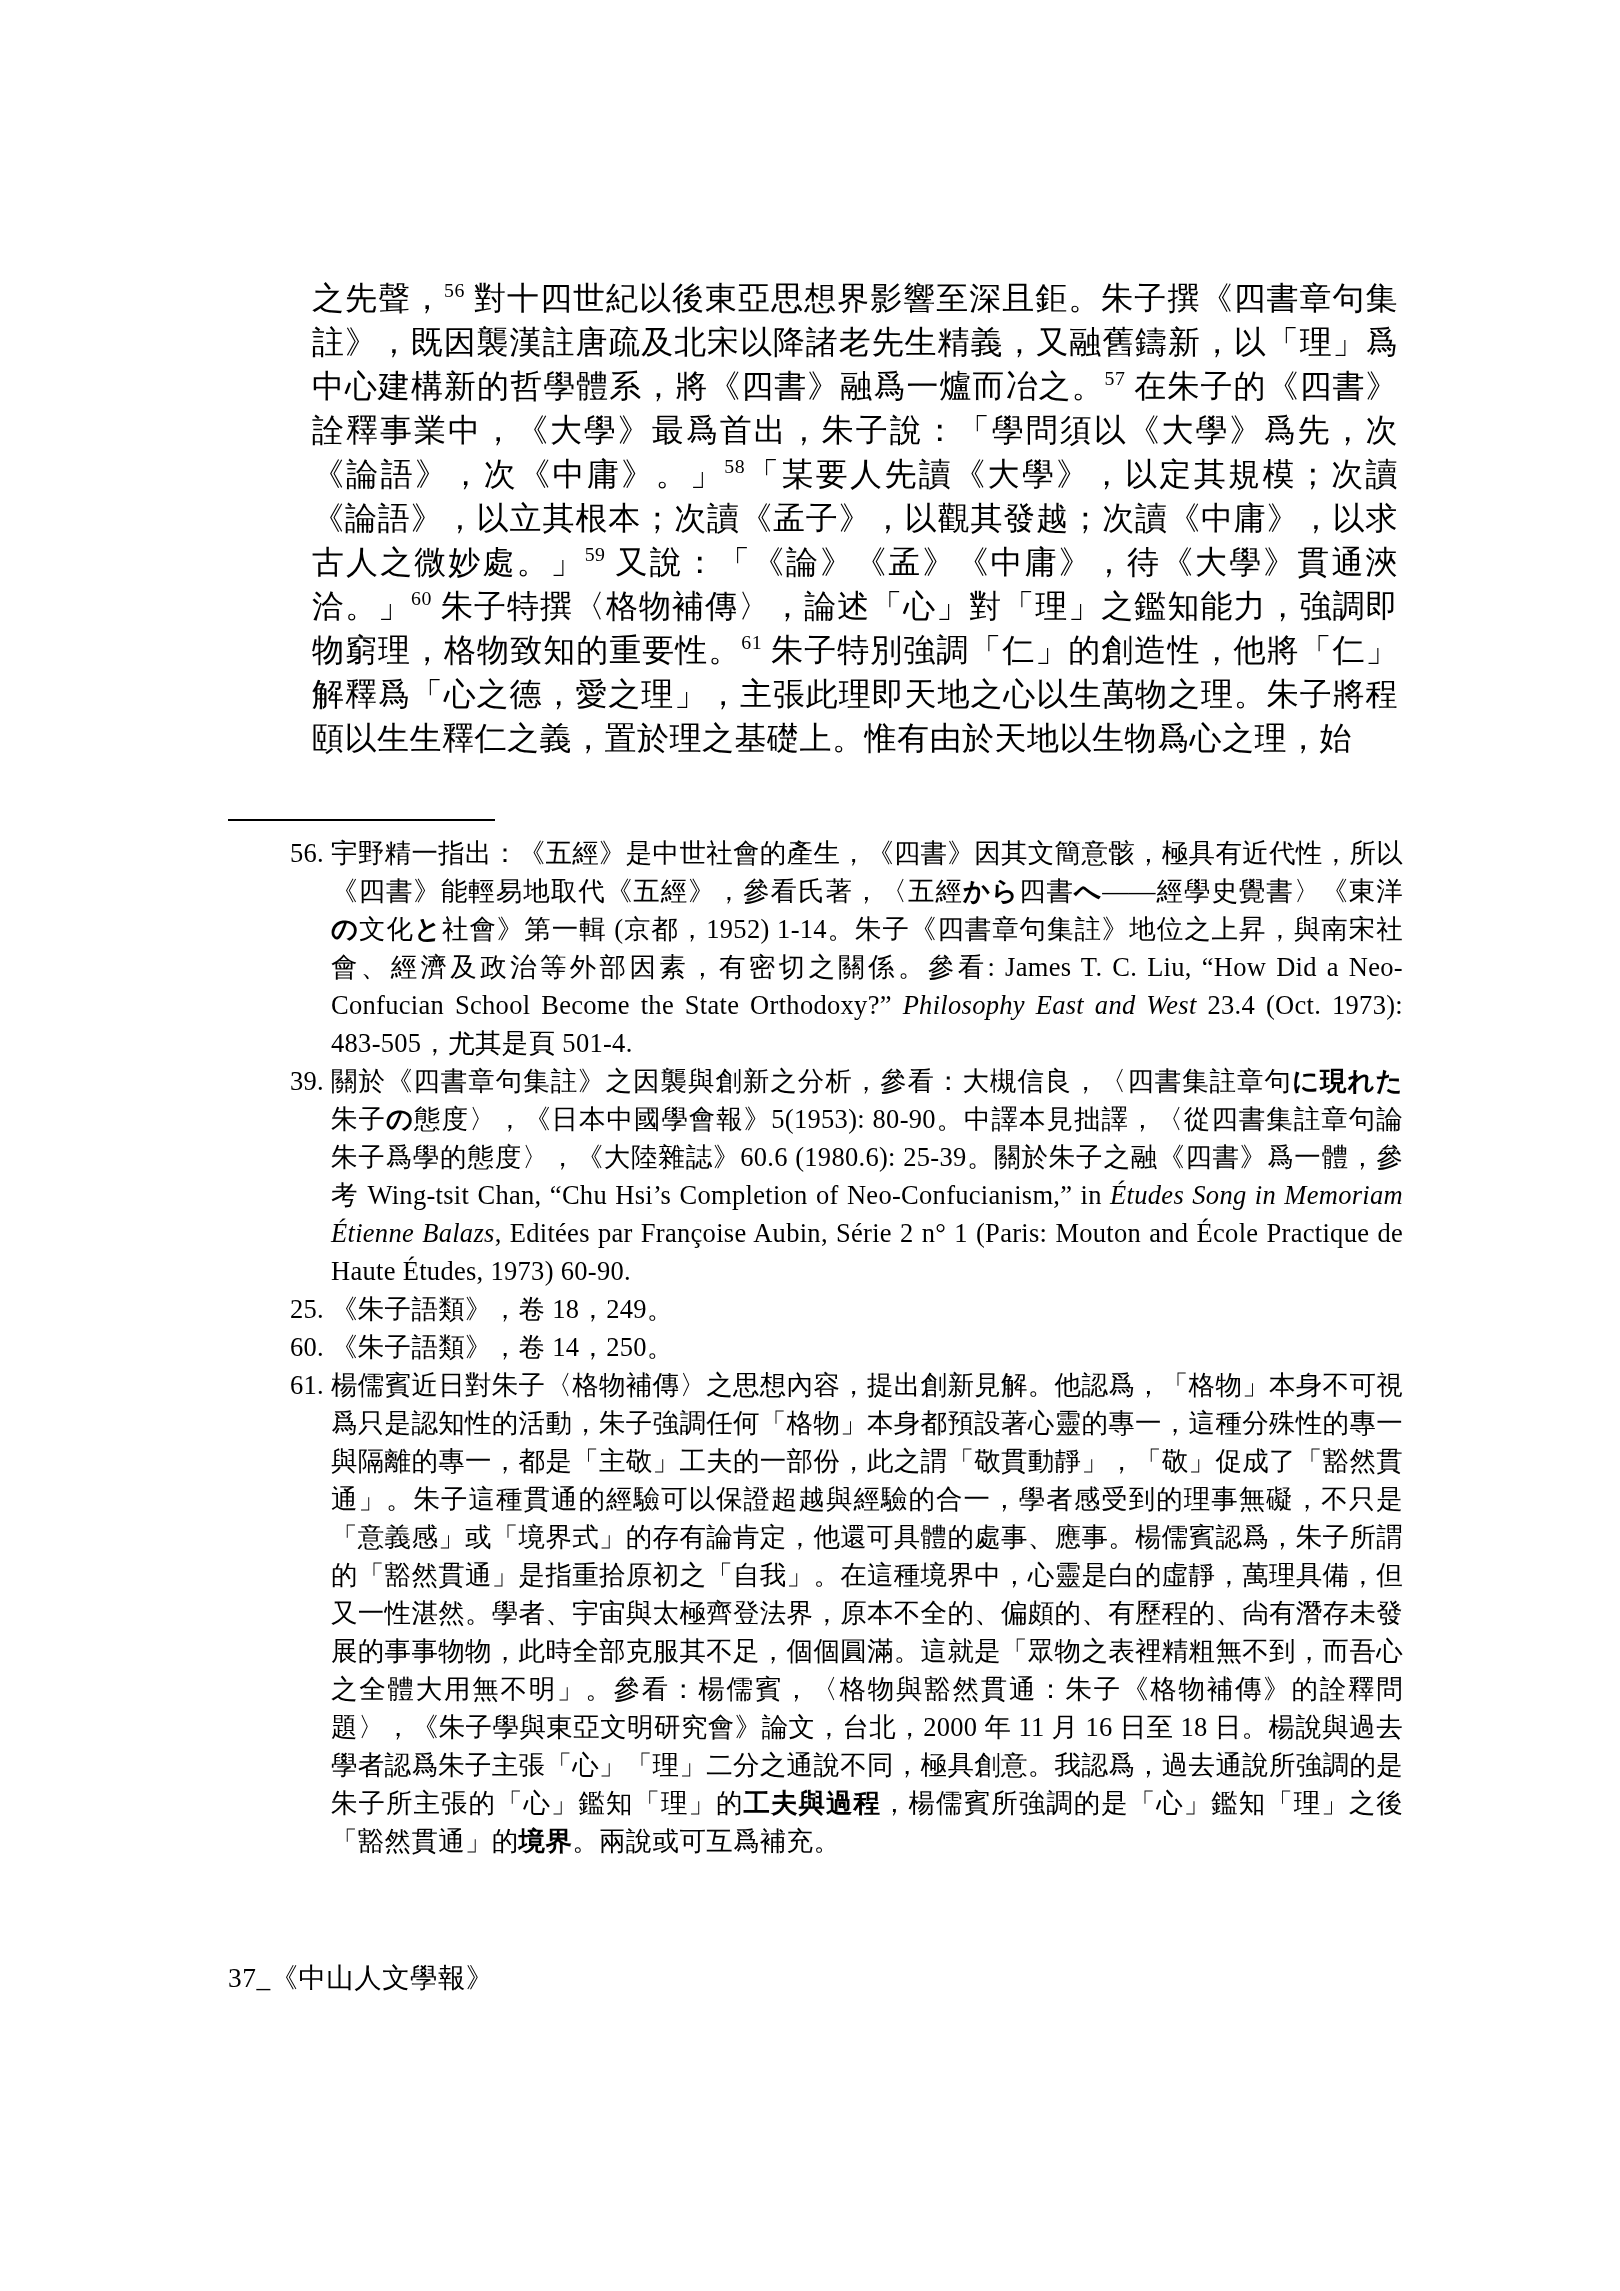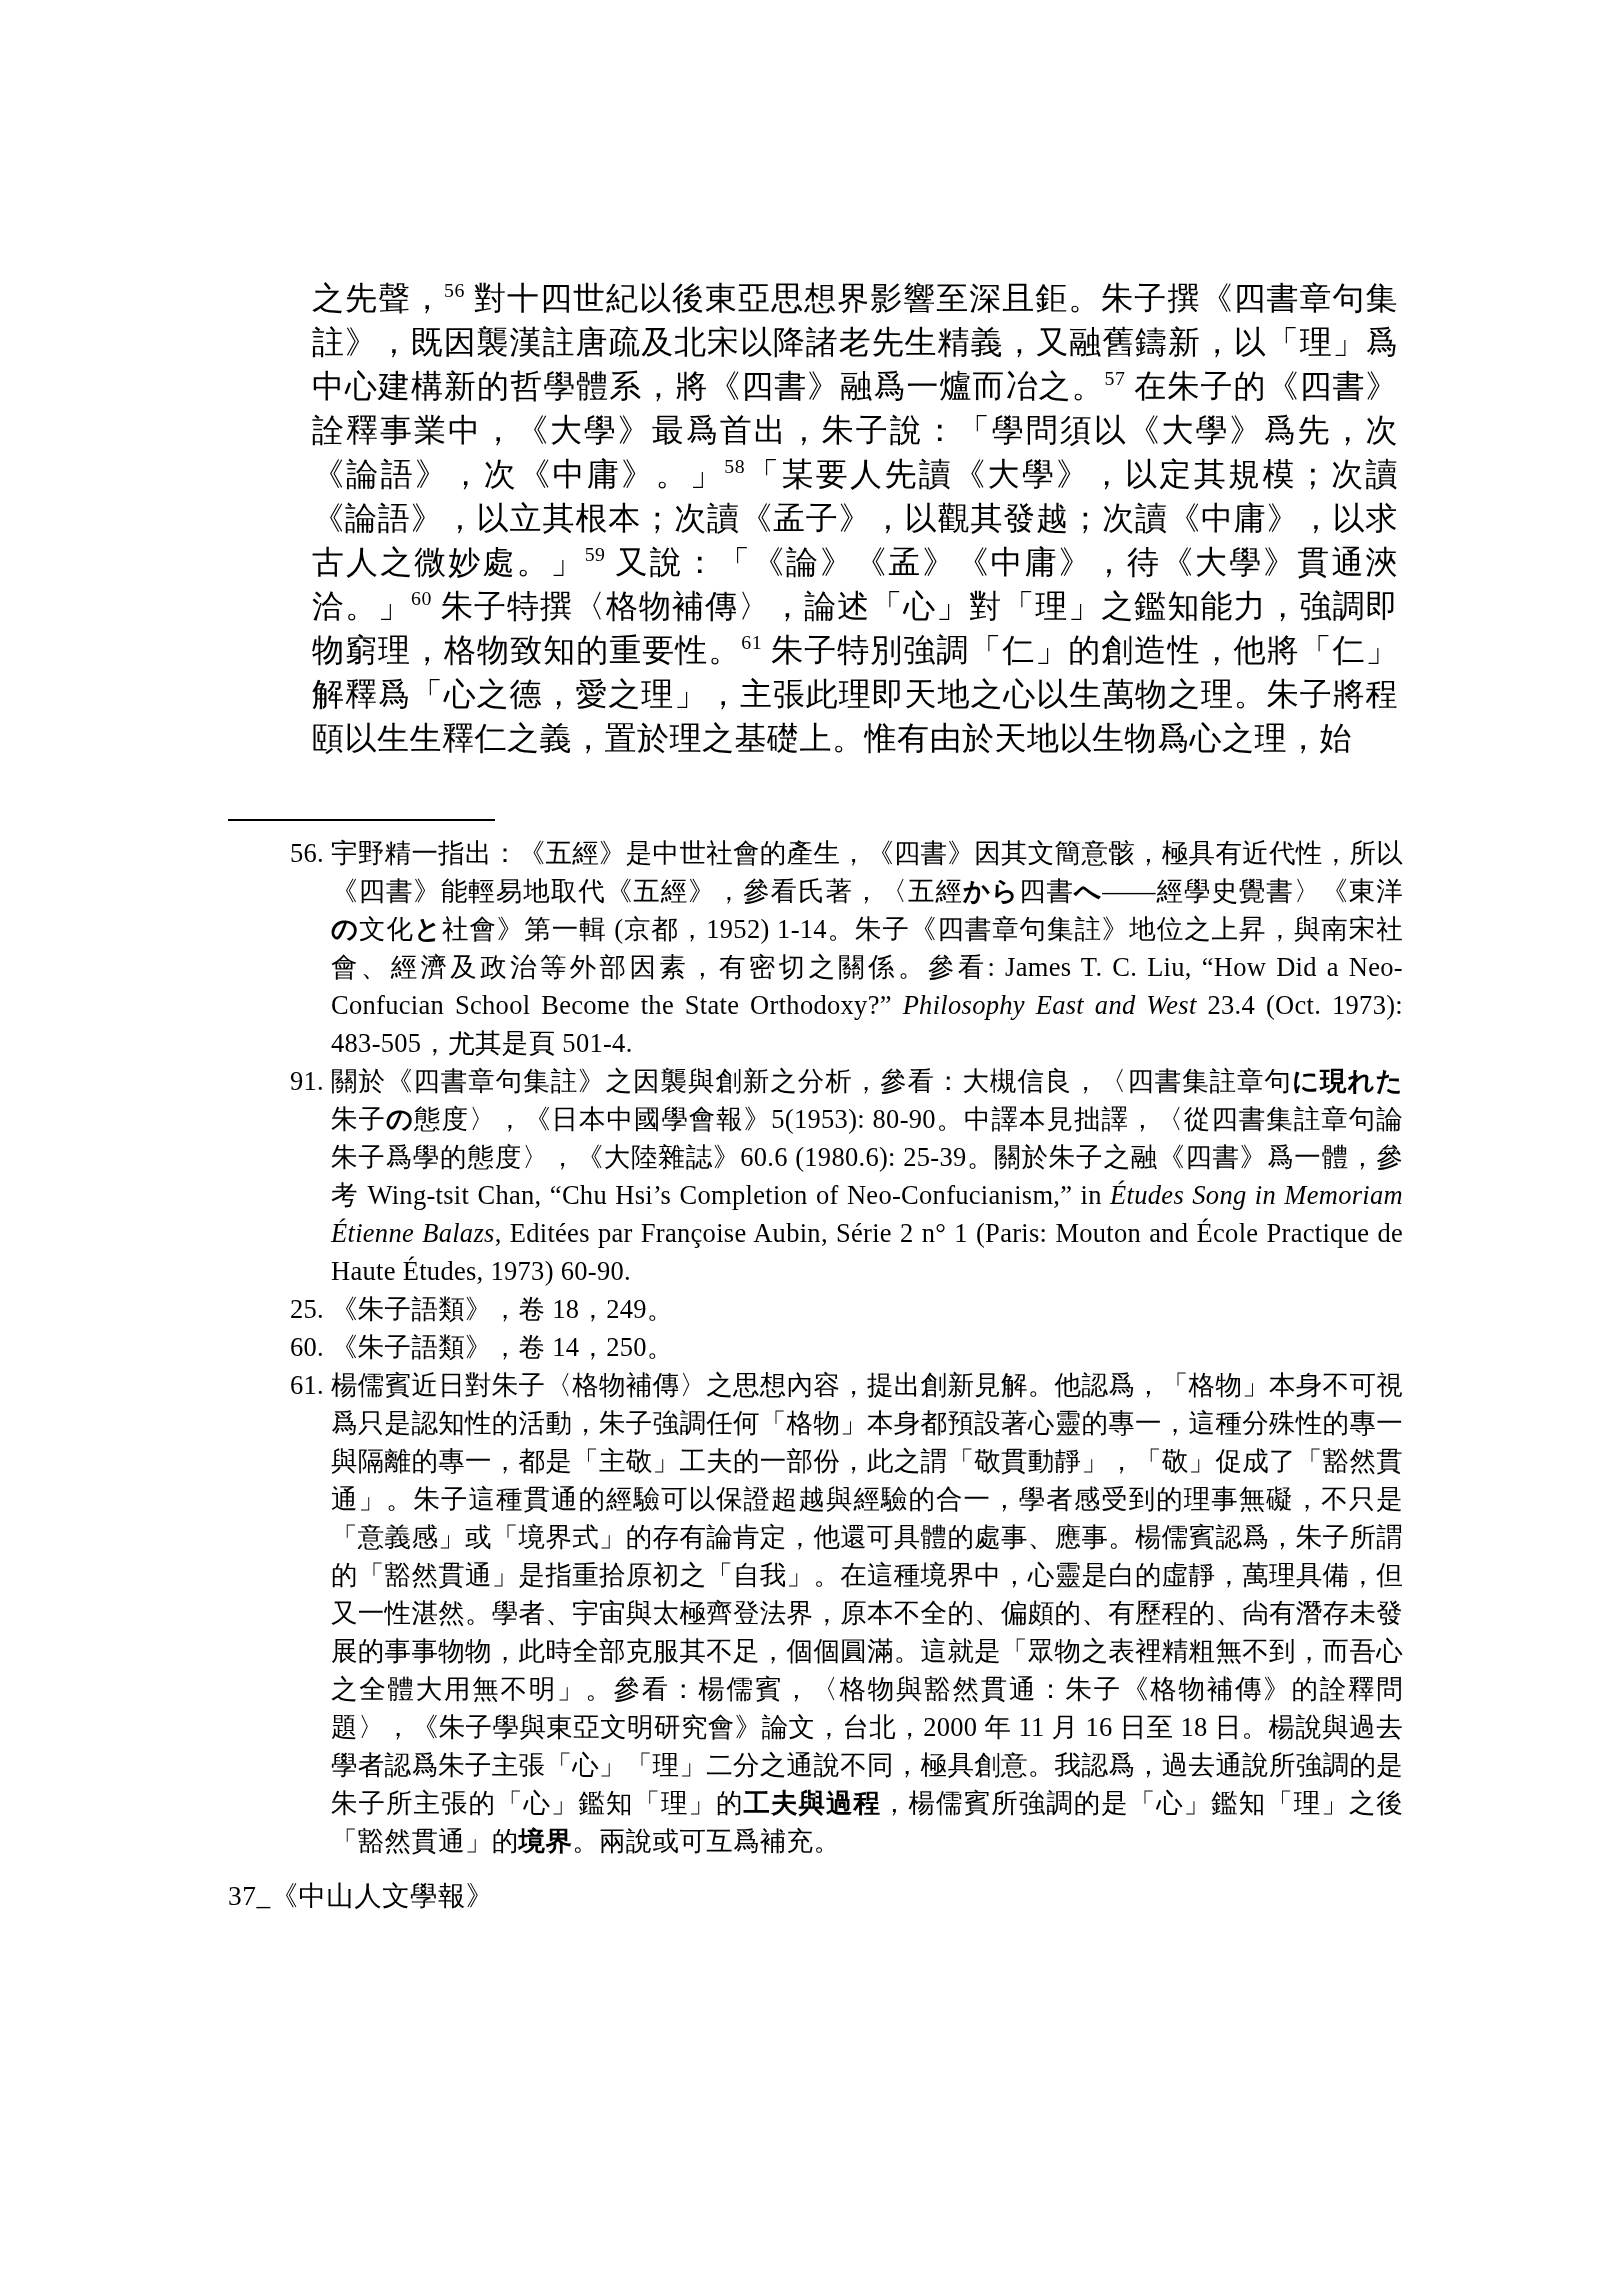--- a/index.html
+++ b/index.html
@@ -43,41 +43,41 @@
     letter-spacing:0.3px;
   }
   .fn-num{
     position:absolute;
     left:12px;top:0;
   }
   .b{font-weight:700;}
   .i{font-style:italic;}
   .footer{
     position:absolute;
-    left:228px;top:1878px;
+    left:228px;top:1960px;
     font-size:27.4px;
     letter-spacing:0.5px;
   }
 </style>
 </head>
 <body>
 
 <div class="page">
 
   <p class="body-text"><span>之先聲，</span><sup>56</sup><span> 對十四世紀以後東亞思想界影響至深且鉅。朱子撰《四書章句集註》，既因襲漢註唐疏及北宋以降諸老先生精義，又融舊鑄新，以「理」爲中心建構新的哲學體系，將《四書》融爲一爐而冶之。</span><sup>57</sup><span> 在朱子的《四書》詮釋事業中，《大學》最爲首出，朱子說：「學問須以《大學》爲先，次《論語》，次《中庸》。」</span><sup>58</sup><span>「某要人先讀《大學》，以定其規模；次讀《論語》，以立其根本；次讀《孟子》，以觀其發越；次讀《中庸》，以求古人之微妙處。」</span><sup>59</sup><span> 又說：「《論》《孟》《中庸》，待《大學》貫通浹洽。」</span><sup>60</sup><span> 朱子特撰〈格物補傳〉，論述「心」對「理」之鑑知能力，強調即物窮理，格物致知的重要性。</span><sup>61</sup><span> 朱子特別強調「仁」的創造性，他將「仁」解釋爲「心之德，愛之理」，主張此理即天地之心以生萬物之理。朱子將程頤以生生釋仁之義，置於理之基礎上。惟有由於天地以生物爲心之理，始</span></p>
 
   <div class="rule"></div>
 
   <section class="footnotes">
     <div class="footnote">
       <span class="fn-num">56.</span>
       <span class="fn-text"><span>宇野精一指出：《五經》是中世社會的產生，《四書》因其文簡意骸，極具有近代性，所以《四書》能輕易地取代《五經》，參看氏著，〈五經</span><span class="b">から</span><span>四書</span><span class="b">へ</span><span>——經學史覺書〉《東洋</span><span class="b">の</span><span>文化</span><span class="b">と</span><span>社會》第一輯 (京都，1952) 1-14。朱子《四書章句集註》地位之上昇，與南宋社會、經濟及政治等外部因素，有密切之關係。參看: James T. C. Liu, “How Did a Neo-Confucian School Become the State Orthodoxy?” </span><span class="i">Philosophy East and West</span><span> 23.4 (Oct. 1973): 483-505，尤其是頁 501-4.</span></span>
     </div>
     <div class="footnote">
-      <span class="fn-num">91.</span>
+      <span class="fn-num">39.</span>
       <span class="fn-text"><span>關於《四書章句集註》之因襲與創新之分析，參看：大槻信良，〈四書集註章句</span><span class="b">に現れた</span><span>朱子</span><span class="b">の</span><span>態度〉，《日本中國學會報》5(1953): 80-90。中譯本見拙譯，〈從四書集註章句論朱子爲學的態度〉，《大陸雜誌》60.6 (1980.6): 25-39。關於朱子之融《四書》爲一體，參考 Wing-tsit Chan, “Chu Hsi’s Completion of Neo-Confucianism,” in </span><span class="i">Études Song in Memoriam Étienne Balazs</span><span>, Editées par Françoise Aubin, Série 2 n° 1 (Paris: Mouton and École Practique de Haute Études, 1973) 60-90.</span></span>
     </div>
     <div class="footnote">
       <span class="fn-num">25.</span>
       <span class="fn-text"><span>《朱子語類》，卷 18，249。</span></span>
     </div>
     <div class="footnote">
       <span class="fn-num">60.</span>
       <span class="fn-text"><span>《朱子語類》，卷 14，250。</span></span>
     </div>

